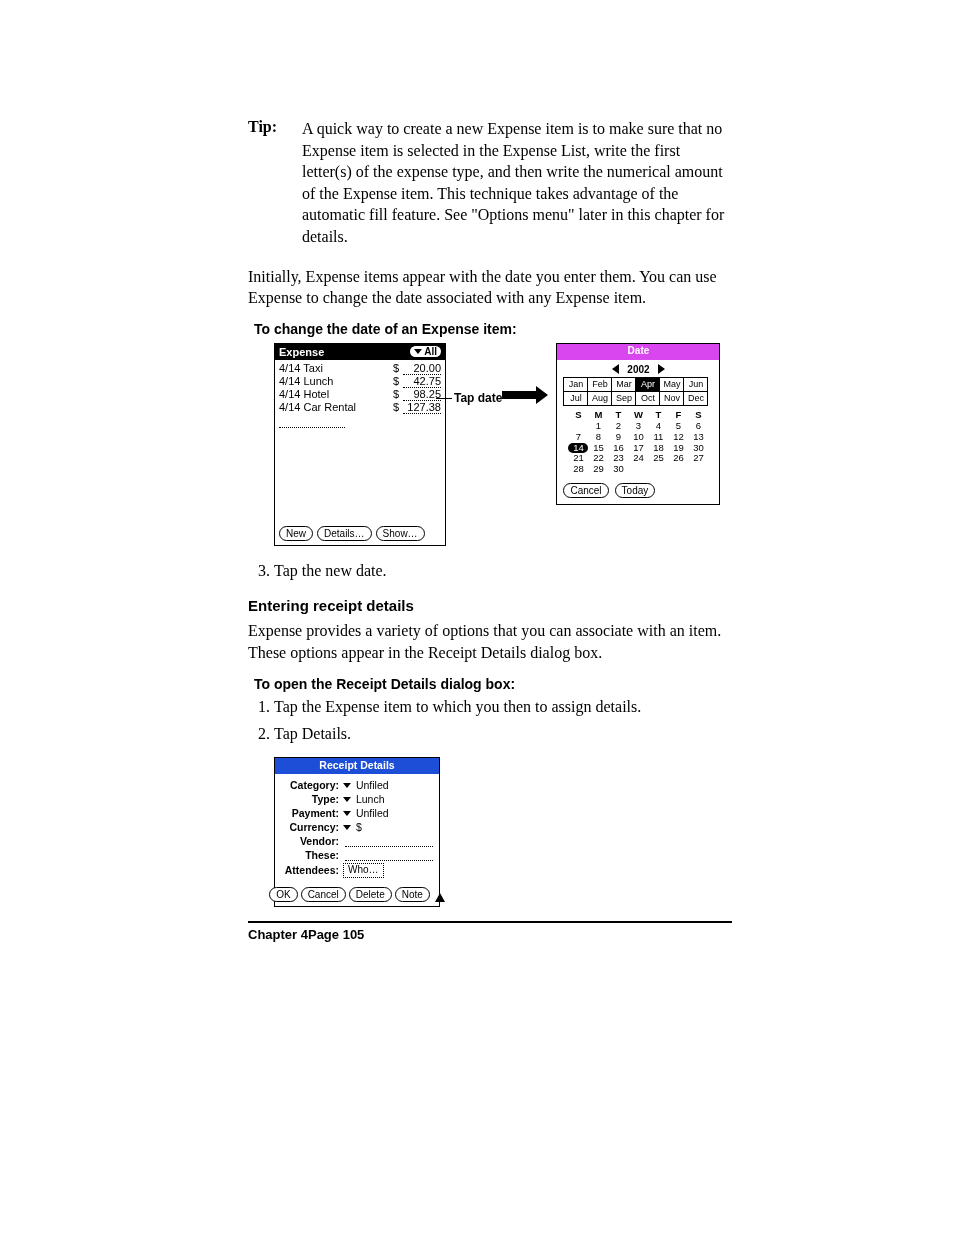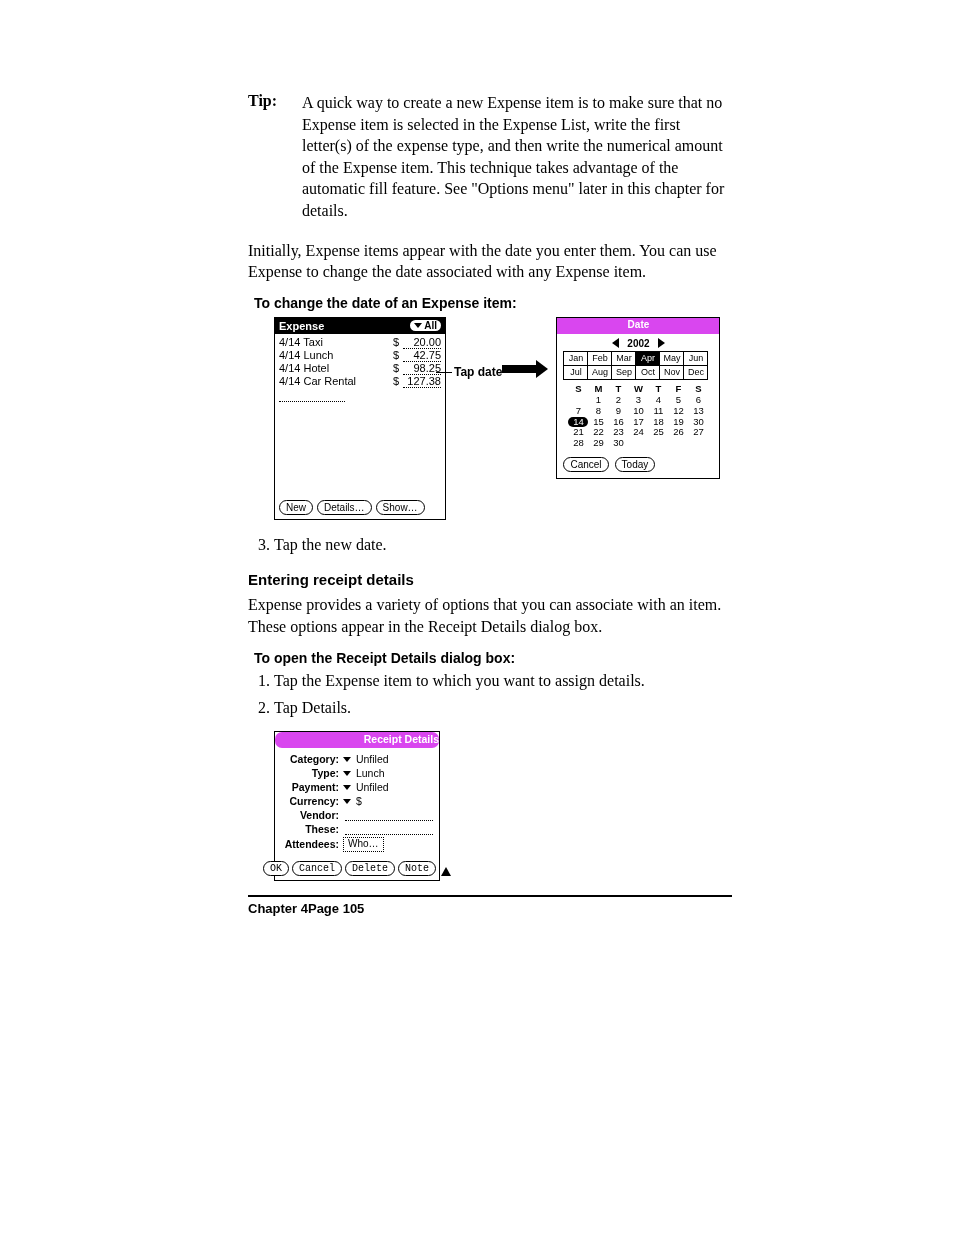--- a/index.html
+++ b/index.html
@@ -5,21 +5,21 @@
   body {
     margin: 0;
     padding: 0;
     font-family: "Times New Roman", Times, serif;
     font-size: 16px;
     color: #000;
     background: #fff;
     width: 954px;
   }
   .page {
-    padding: 92px 222px 100px 248px;
+    padding: 118px 222px 100px 248px;
   }
   .tip-block {
     display: flex;
     margin-bottom: 18px;
   }
   .tip-label {
     font-weight: bold;
     width: 54px;
     flex-shrink: 0;
   }
@@ -213,41 +213,40 @@
   }
   
   .receipt-wrap{
     margin: 2px 0 0 26px;
     font-family: Arial, Helvetica, sans-serif;
   }
   .receipt-panel{
     width:164px;border:1.5px solid #000;font-size:10.5px;
   }
   .receipt-title{
-    background:#d946ef;color:#fff;text-align:right;
-    font-weight:bold;padding:1px 0;height:14px;border-radius:7px;
+    background:#1d4ed8;color:#fff;text-align:center;
+    font-weight:bold;padding:1px 0;height:14px;
   }
   .receipt-body{padding:4px 6px;}
   .rrow{
     display:flex;align-items:center;margin:1px 0;line-height:1.25;
   }
   .rlab{
     width:58px;text-align:right;font-weight:bold;margin-right:4px;
   }
   .rval{display:inline-flex;align-items:center;}
   .rline{
     flex:1;border-bottom:1px dotted #000;height:10px;margin-left:2px;
   }
   .whobox{
     border:1px dotted #000;padding:0 4px;font-size:10px;
   }
   .receipt-buttons{
     padding:4px;display:flex;gap:3px;justify-content:center;
     border-top:0;
-    font-family:Liberation Mono, monospace;
   }
   .note-arrow{
     width:0;height:0;border-left:5px solid transparent;
     border-right:5px solid transparent;border-bottom:9px solid #000;
     margin-left:2px;align-self:flex-end;
   }
   
   .footer-rule{
     border-top:2px solid #000;margin-top:14px;
   }
@@ -421,21 +420,21 @@
   </div>
 
   <ol class="steps" start="3">
     <li>Tap the new date.</li>
   </ol>
 
   <h3 class="section">Entering receipt details</h3>
   <p class="body">Expense provides a variety of options that you can associate with an item. These options appear in the Receipt Details dialog box.</p>
   <h4 class="procedure">To open the Receipt Details dialog box:</h4>
   <ol class="steps">
-    <li>Tap the Expense item to which you want to assign details.</li>
+    <li>Tap the Expense item to which you then to assign details.</li>
     <li>Tap Details.</li>
   </ol>
 
   <div class="receipt-wrap">
     <div class="receipt-panel">
       <div class="receipt-title">Receipt Details</div>
       <div class="receipt-body">
         <div class="rrow">
           <span class="rlab">Category:</span>
           <span class="rval"><span class="tri-down"></span>&nbsp;<span>Unfiled</span></span>

